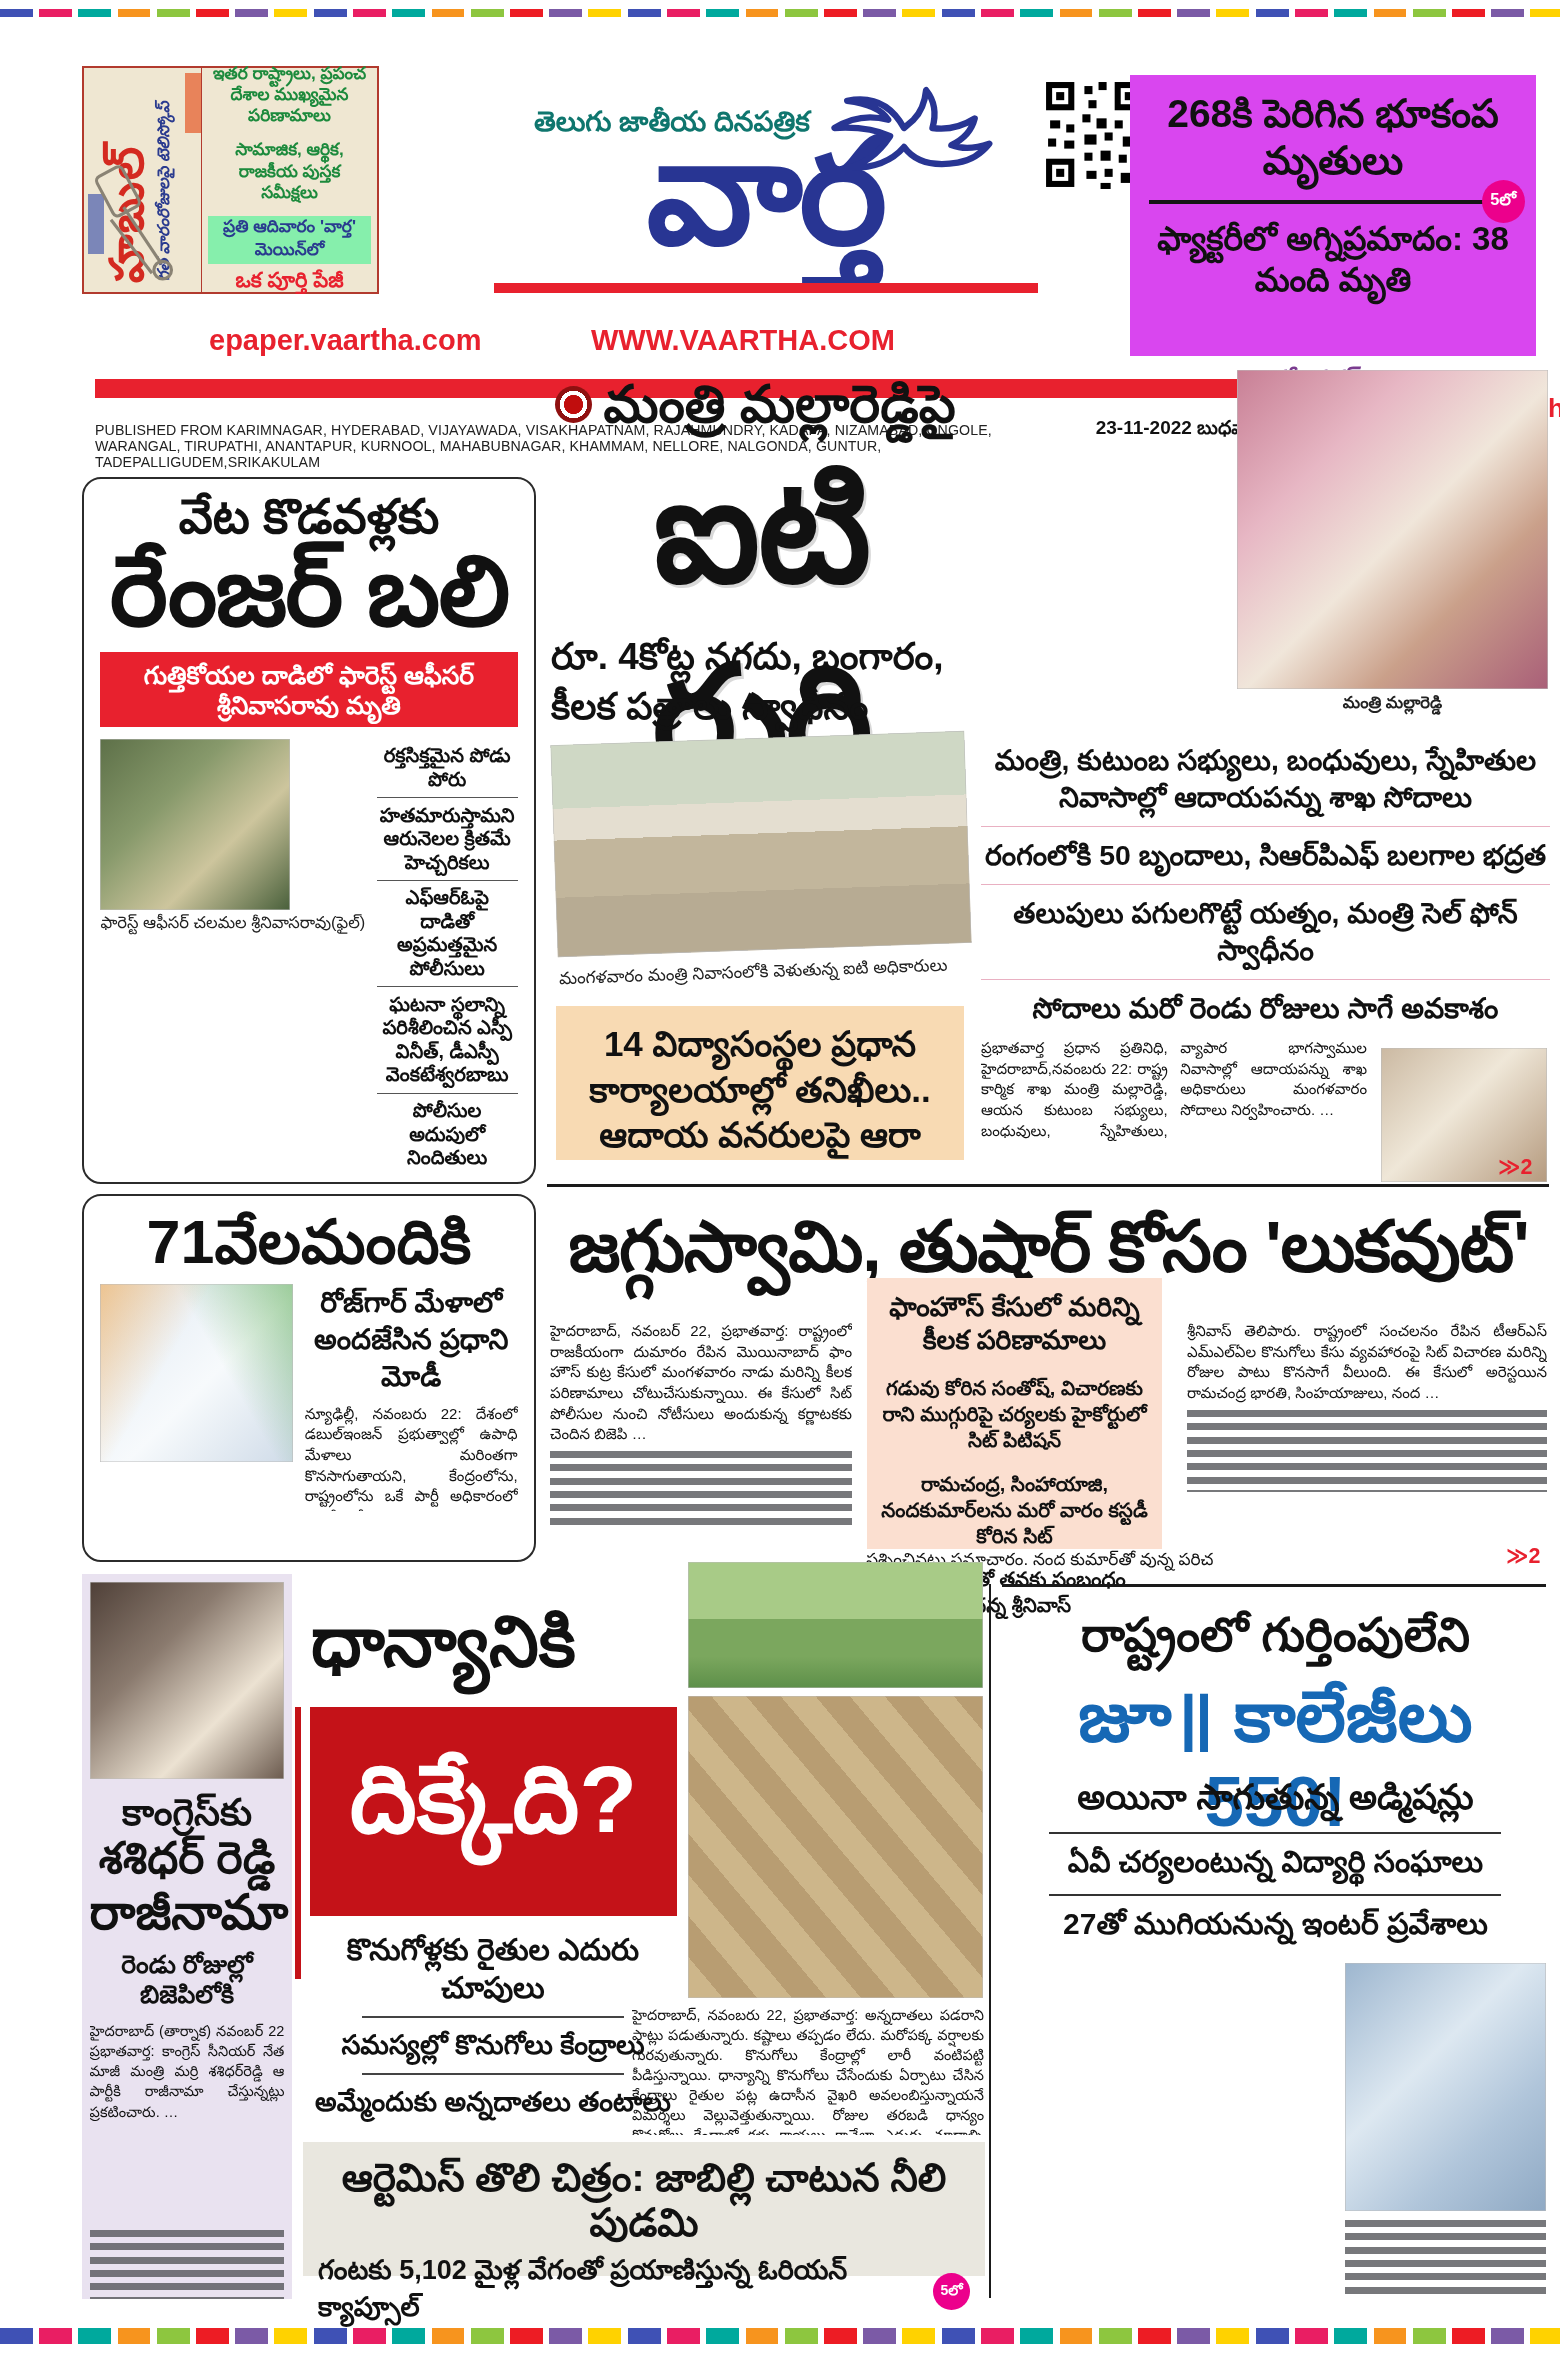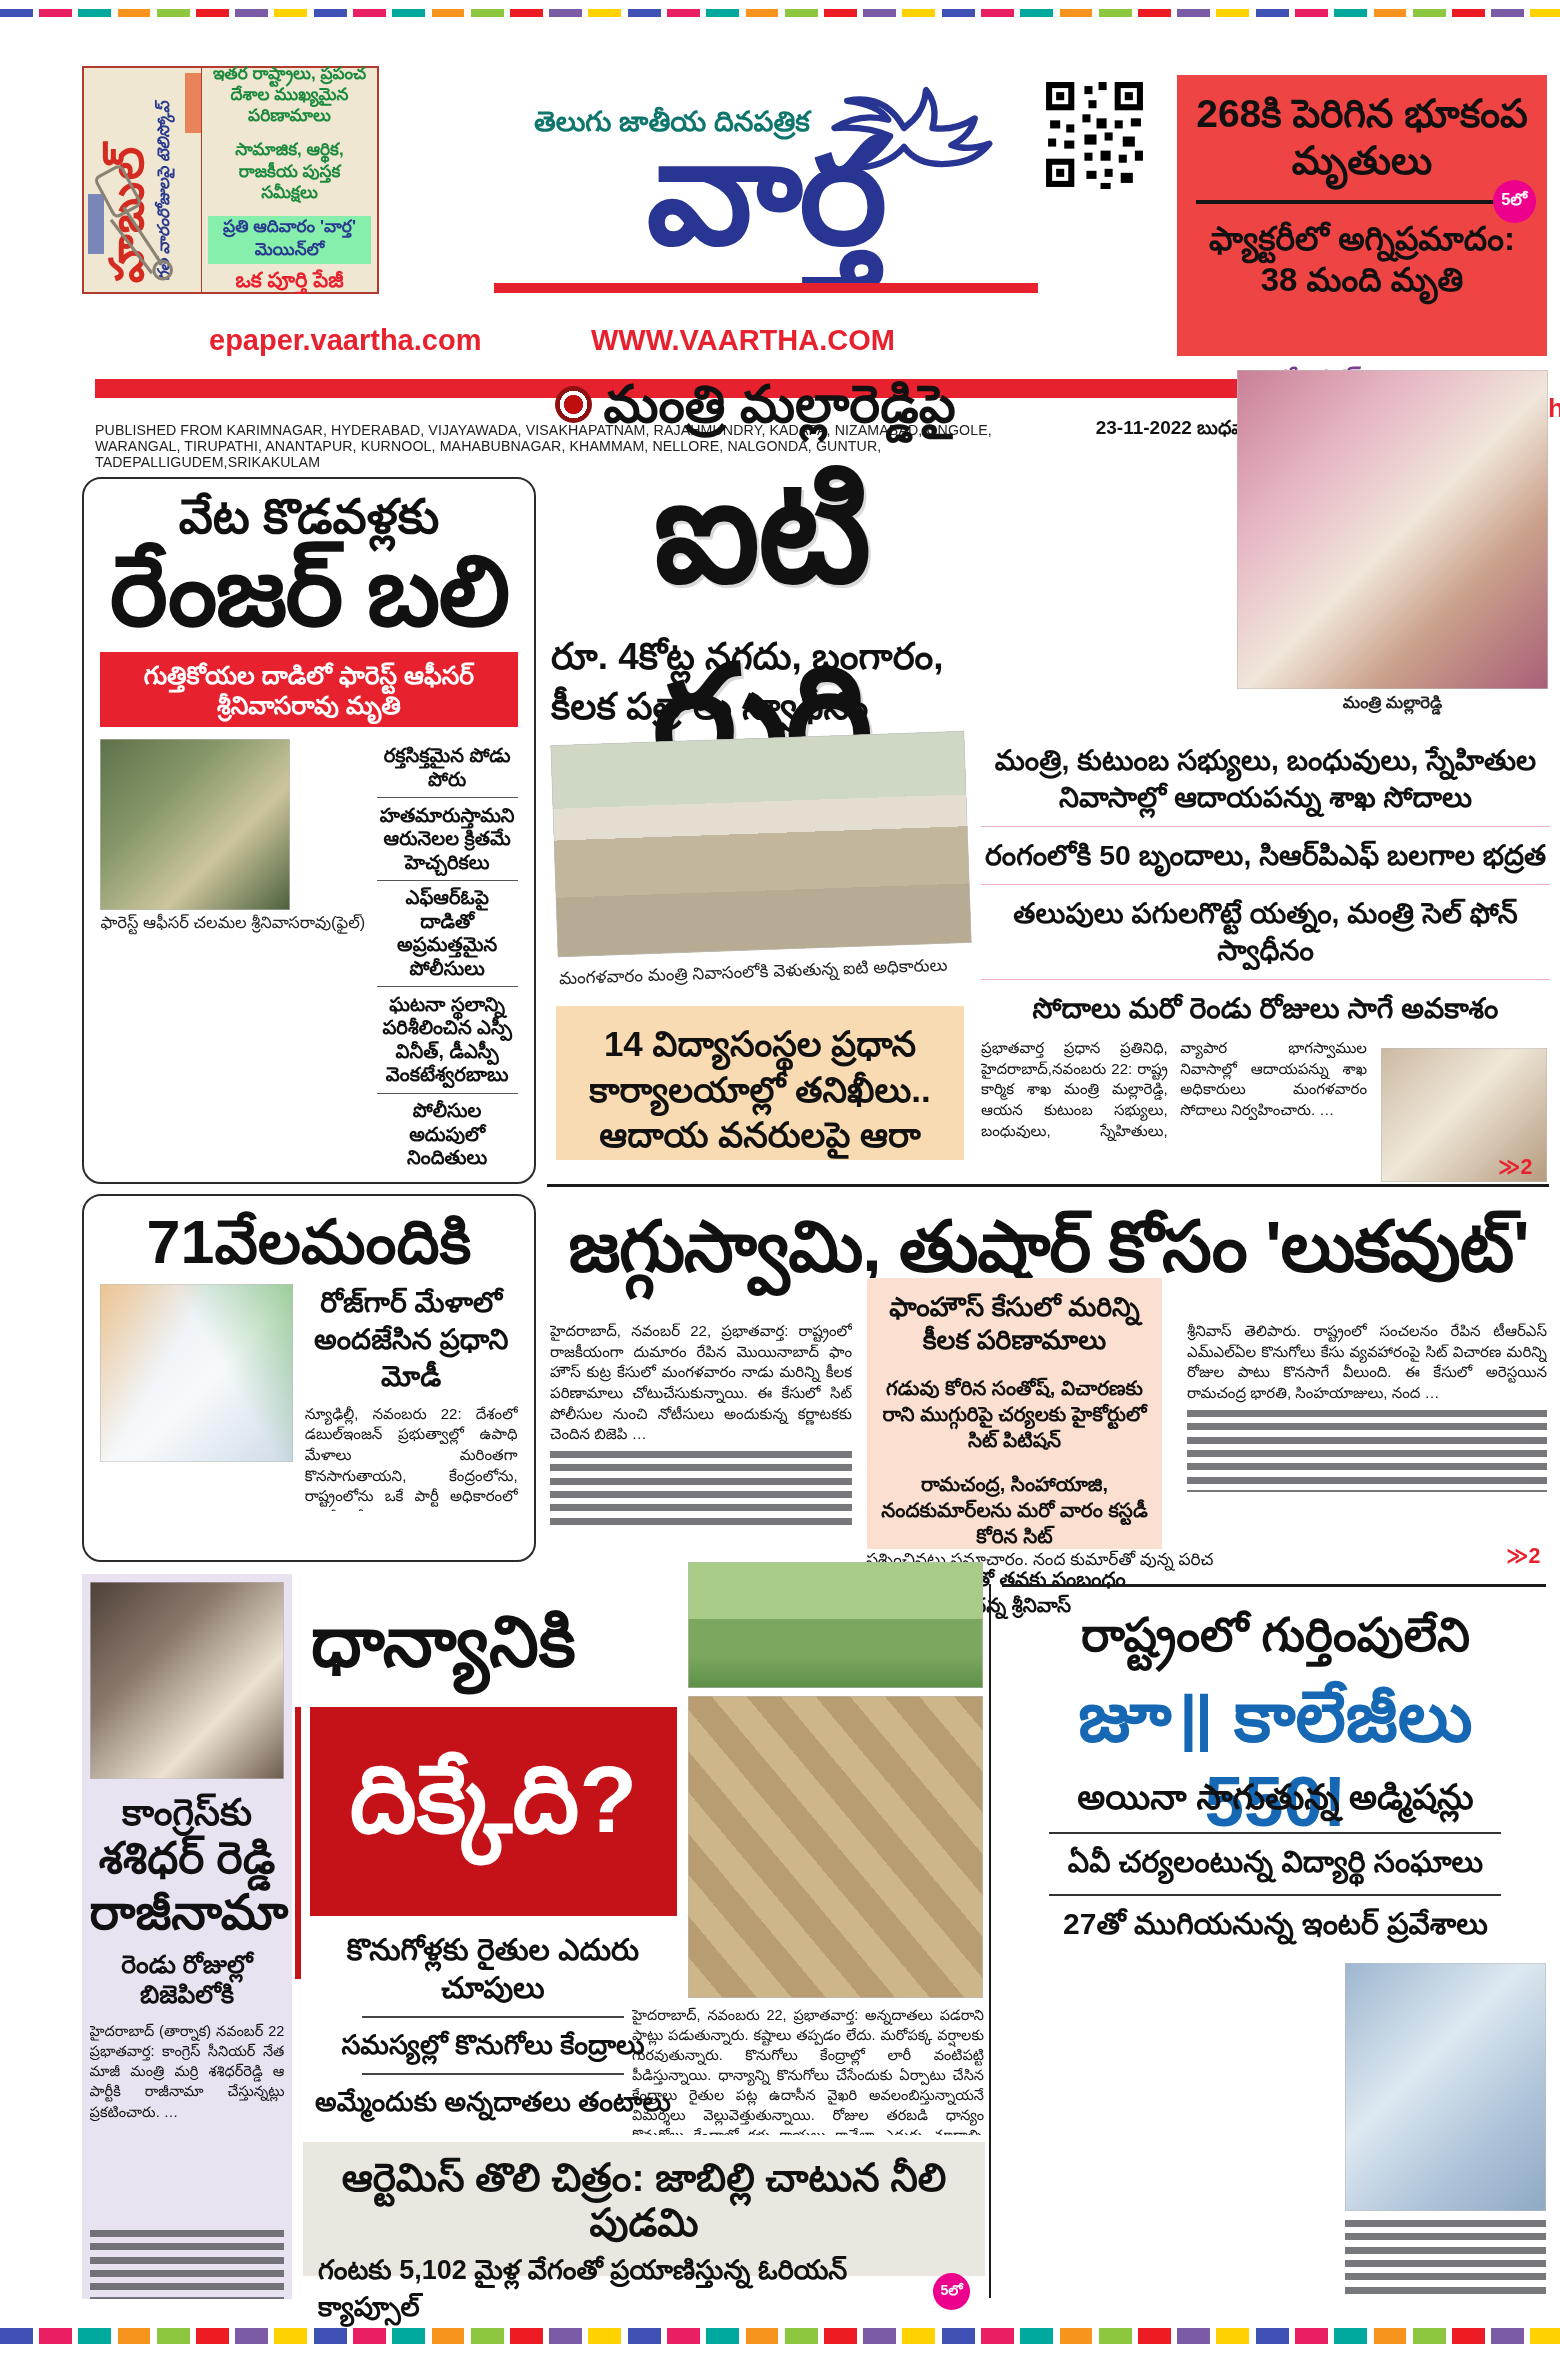--- a/index.html
+++ b/index.html
@@ -29,21 +29,21 @@
   .promo-red{color:#e8212e;font-size:21px;font-weight:900;text-align:center;margin-top:3.8px;}
 
   
   #tagline{left:534px;top:106px;font-size:28px;font-weight:800;color:#0f766e;}
   #logo{left:493px;top:117px;width:544px;height:161px;font-size:149px;font-weight:900;color:#283593;line-height:1;text-align:center;letter-spacing:-3.8px;}
   #logo-underline{left:494px;top:283px;width:544px;height:9.5px;background:#e8212e;}
   #dove{left:809px;top:68px;}
   #qr{left:1044px;top:80px;width:101px;height:111px;}
 
   
-  #tr-box{left:1177px;top:75px;width:370px;height:281px;background:#ef4444;box-sizing:border-box;padding:16.4px 12.6px 11.4px;}
+  #tr-box{left:1130px;top:75px;width:406px;height:281px;background:#d946ef;box-sizing:border-box;padding:16.4px 12.6px 11.4px;}
   #tr-title1{font-size:39px;font-weight:900;line-height:1.2;text-align:center;color:#111;}
   #tr-div{position:relative;height:3.8px;background:#151515;margin:15px 6.3px 14px 6.3px;}
   #tr-circle{position:absolute;right:-7.6px;top:-20px;width:43px;height:43px;border-radius:50%;background:#ec008c;color:#fff;font-size:16.4px;font-weight:800;display:flex;align-items:center;justify-content:center;}
   #tr-title2{font-size:33px;font-weight:800;line-height:1.25;text-align:center;color:#111;}
   #edition{left:1268px;top:365px;font-size:25px;font-weight:800;color:#7a3b8f;font-style:italic;}
   #fbrow{left:1358px;top:362px;display:flex;align-items:center;gap:5px;}
   #fbicon{width:29px;height:29px;background:#29487d;border-radius:5px;color:#fff;font-size:23px;font-weight:900;display:flex;align-items:flex-end;justify-content:center;line-height:1;}
   #fbtext{font-size:26.6px;font-weight:800;color:#e8212e;}
 
   #epaper{left:209px;top:324px;font-size:29px;font-weight:800;color:#e8212e;}

